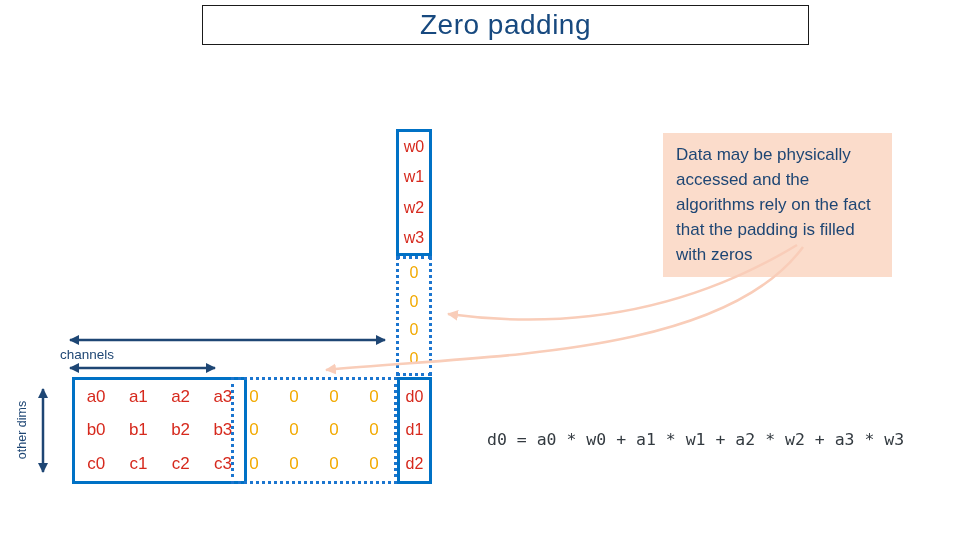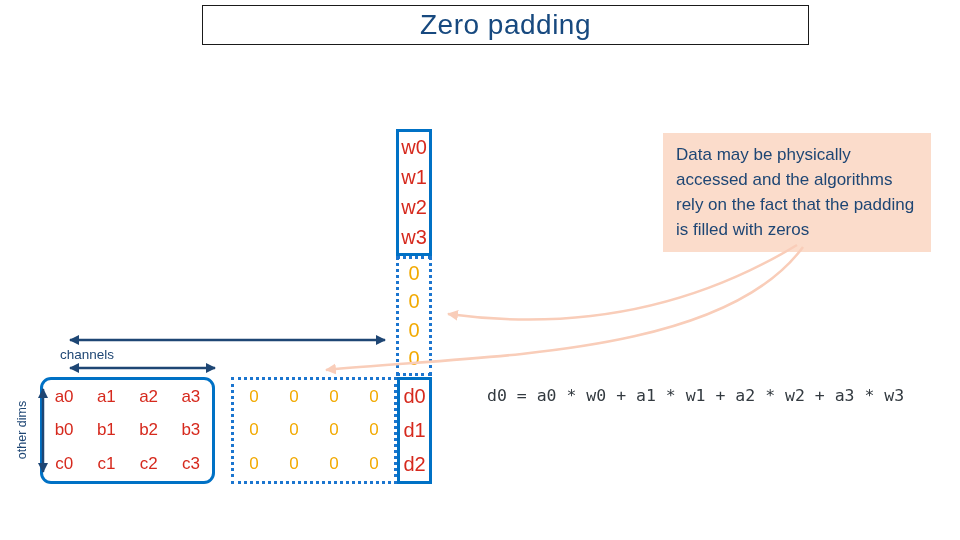--- a/index.html
+++ b/index.html
@@ -12,57 +12,57 @@
     position:absolute;left:202px;top:5px;width:607px;height:40px;
     border:1.5px solid #1a1a1a;box-sizing:border-box;
     display:flex;align-items:center;justify-content:center;
   }
   .title-text{color:#17497f;font-size:28px;letter-spacing:.5px;}
 
   
   .blue-solid{border:3px solid #0071c5;}
   .blue-dotted{border:3px dotted #1b75cf;}
   .col-box{position:absolute;box-sizing:border-box;display:flex;flex-direction:column;}
-  .col-cell{flex:1;display:flex;align-items:center;justify-content:center;font-size:20px;}
+  .col-cell{flex:1;display:flex;align-items:center;justify-content:center;font-size:16px;}
   .red-text{color:#d6291d;}
   .orange-text{color:#f2a900;}
 
   #w-box{left:396px;top:129px;width:36px;height:127px;}
   #wz-box{left:396px;top:256px;width:36px;height:120px;}
   #d-box{left:397px;top:377px;width:35px;height:107px;justify-content:flex-end;}
 
   .grid-box{position:absolute;box-sizing:border-box;display:grid;
     grid-template-columns:repeat(4,1fr);grid-template-rows:repeat(3,1fr);}
-  #matrix-box{left:40px;top:377px;width:175px;height:107px;border-radius:11px;}
+  #matrix-box{left:72px;top:377px;width:175px;height:107px;}
   #zeros-box{left:231px;top:377px;width:166px;height:107px;}
   .grid-cell{display:flex;align-items:center;justify-content:center;font-size:17px;}
 
   
   .navy-label{position:absolute;color:#1e4674;font-size:13.5px;white-space:nowrap;}
   #padded-channels-label{left:60px;top:319px;width:336px;text-align:center;}
   #channels-label{left:60px;top:347px;width:165px;text-align:left;}
   #other-dims-label{
     left:-28px;top:423px;width:100px;text-align:center;font-size:12.5px;
     transform:rotate(-90deg);transform-origin:center;
   }
 
   
   .note-box{
-    position:absolute;left:663px;top:133px;width:268px;box-sizing:border-box;
+    position:absolute;left:663px;top:133px;width:229px;box-sizing:border-box;
     background:#fbdccb;padding:9px 14px 10px 13px;
     color:#1e4674;font-size:17px;line-height:25px;
   }
 
   
   .equation{
     position:absolute;left:487px;top:384px;
     font-family:"DejaVu Sans Mono","Liberation Mono",monospace;
     font-size:16.5px;line-height:24px;color:#333a40;
   }
-  .eq-line{white-space:pre;}
+  .eq-line{white-space:pre;margin-top:44px;}
 
   
   #arrow-layer{position:absolute;left:0;top:0;width:960px;height:540px;pointer-events:none;}
   .navy-arrow{stroke:#1e4674;stroke-width:2.5;fill:none;}
   .pink-arrow{stroke:#f9cdb9;stroke-width:2.5;fill:none;}
 </style>
 </head>
 <body>
 
 <div id="canvas">

